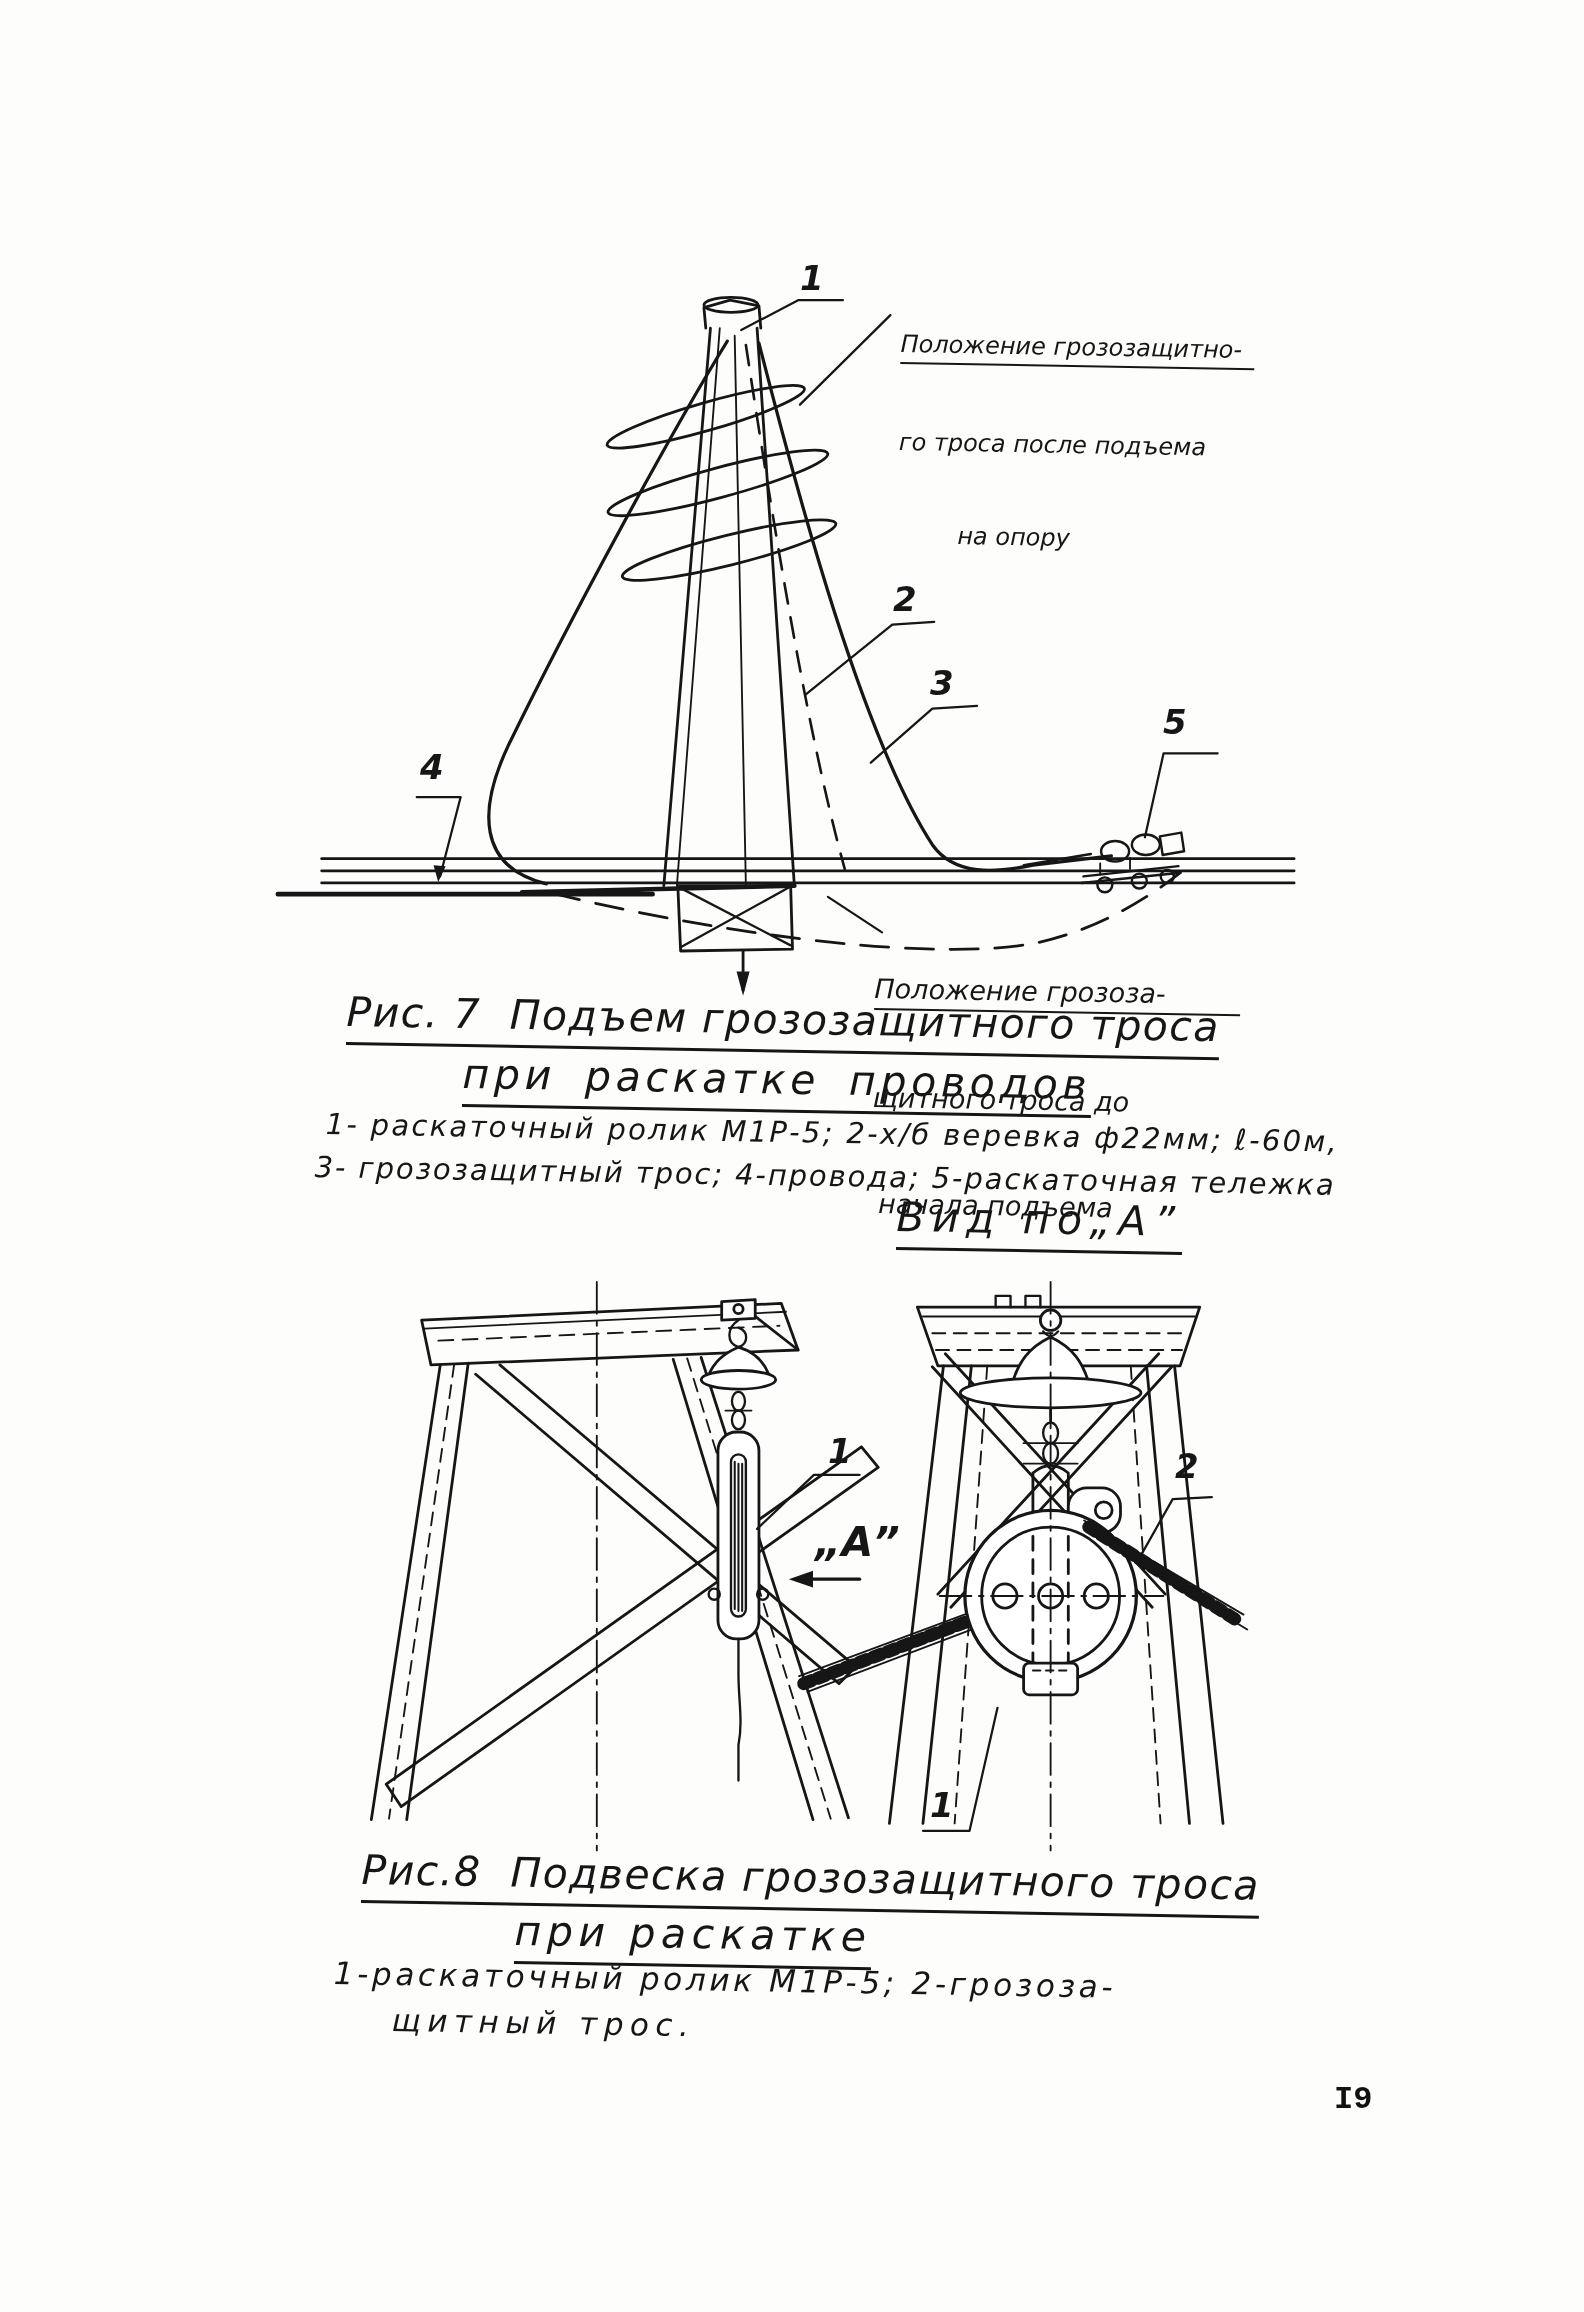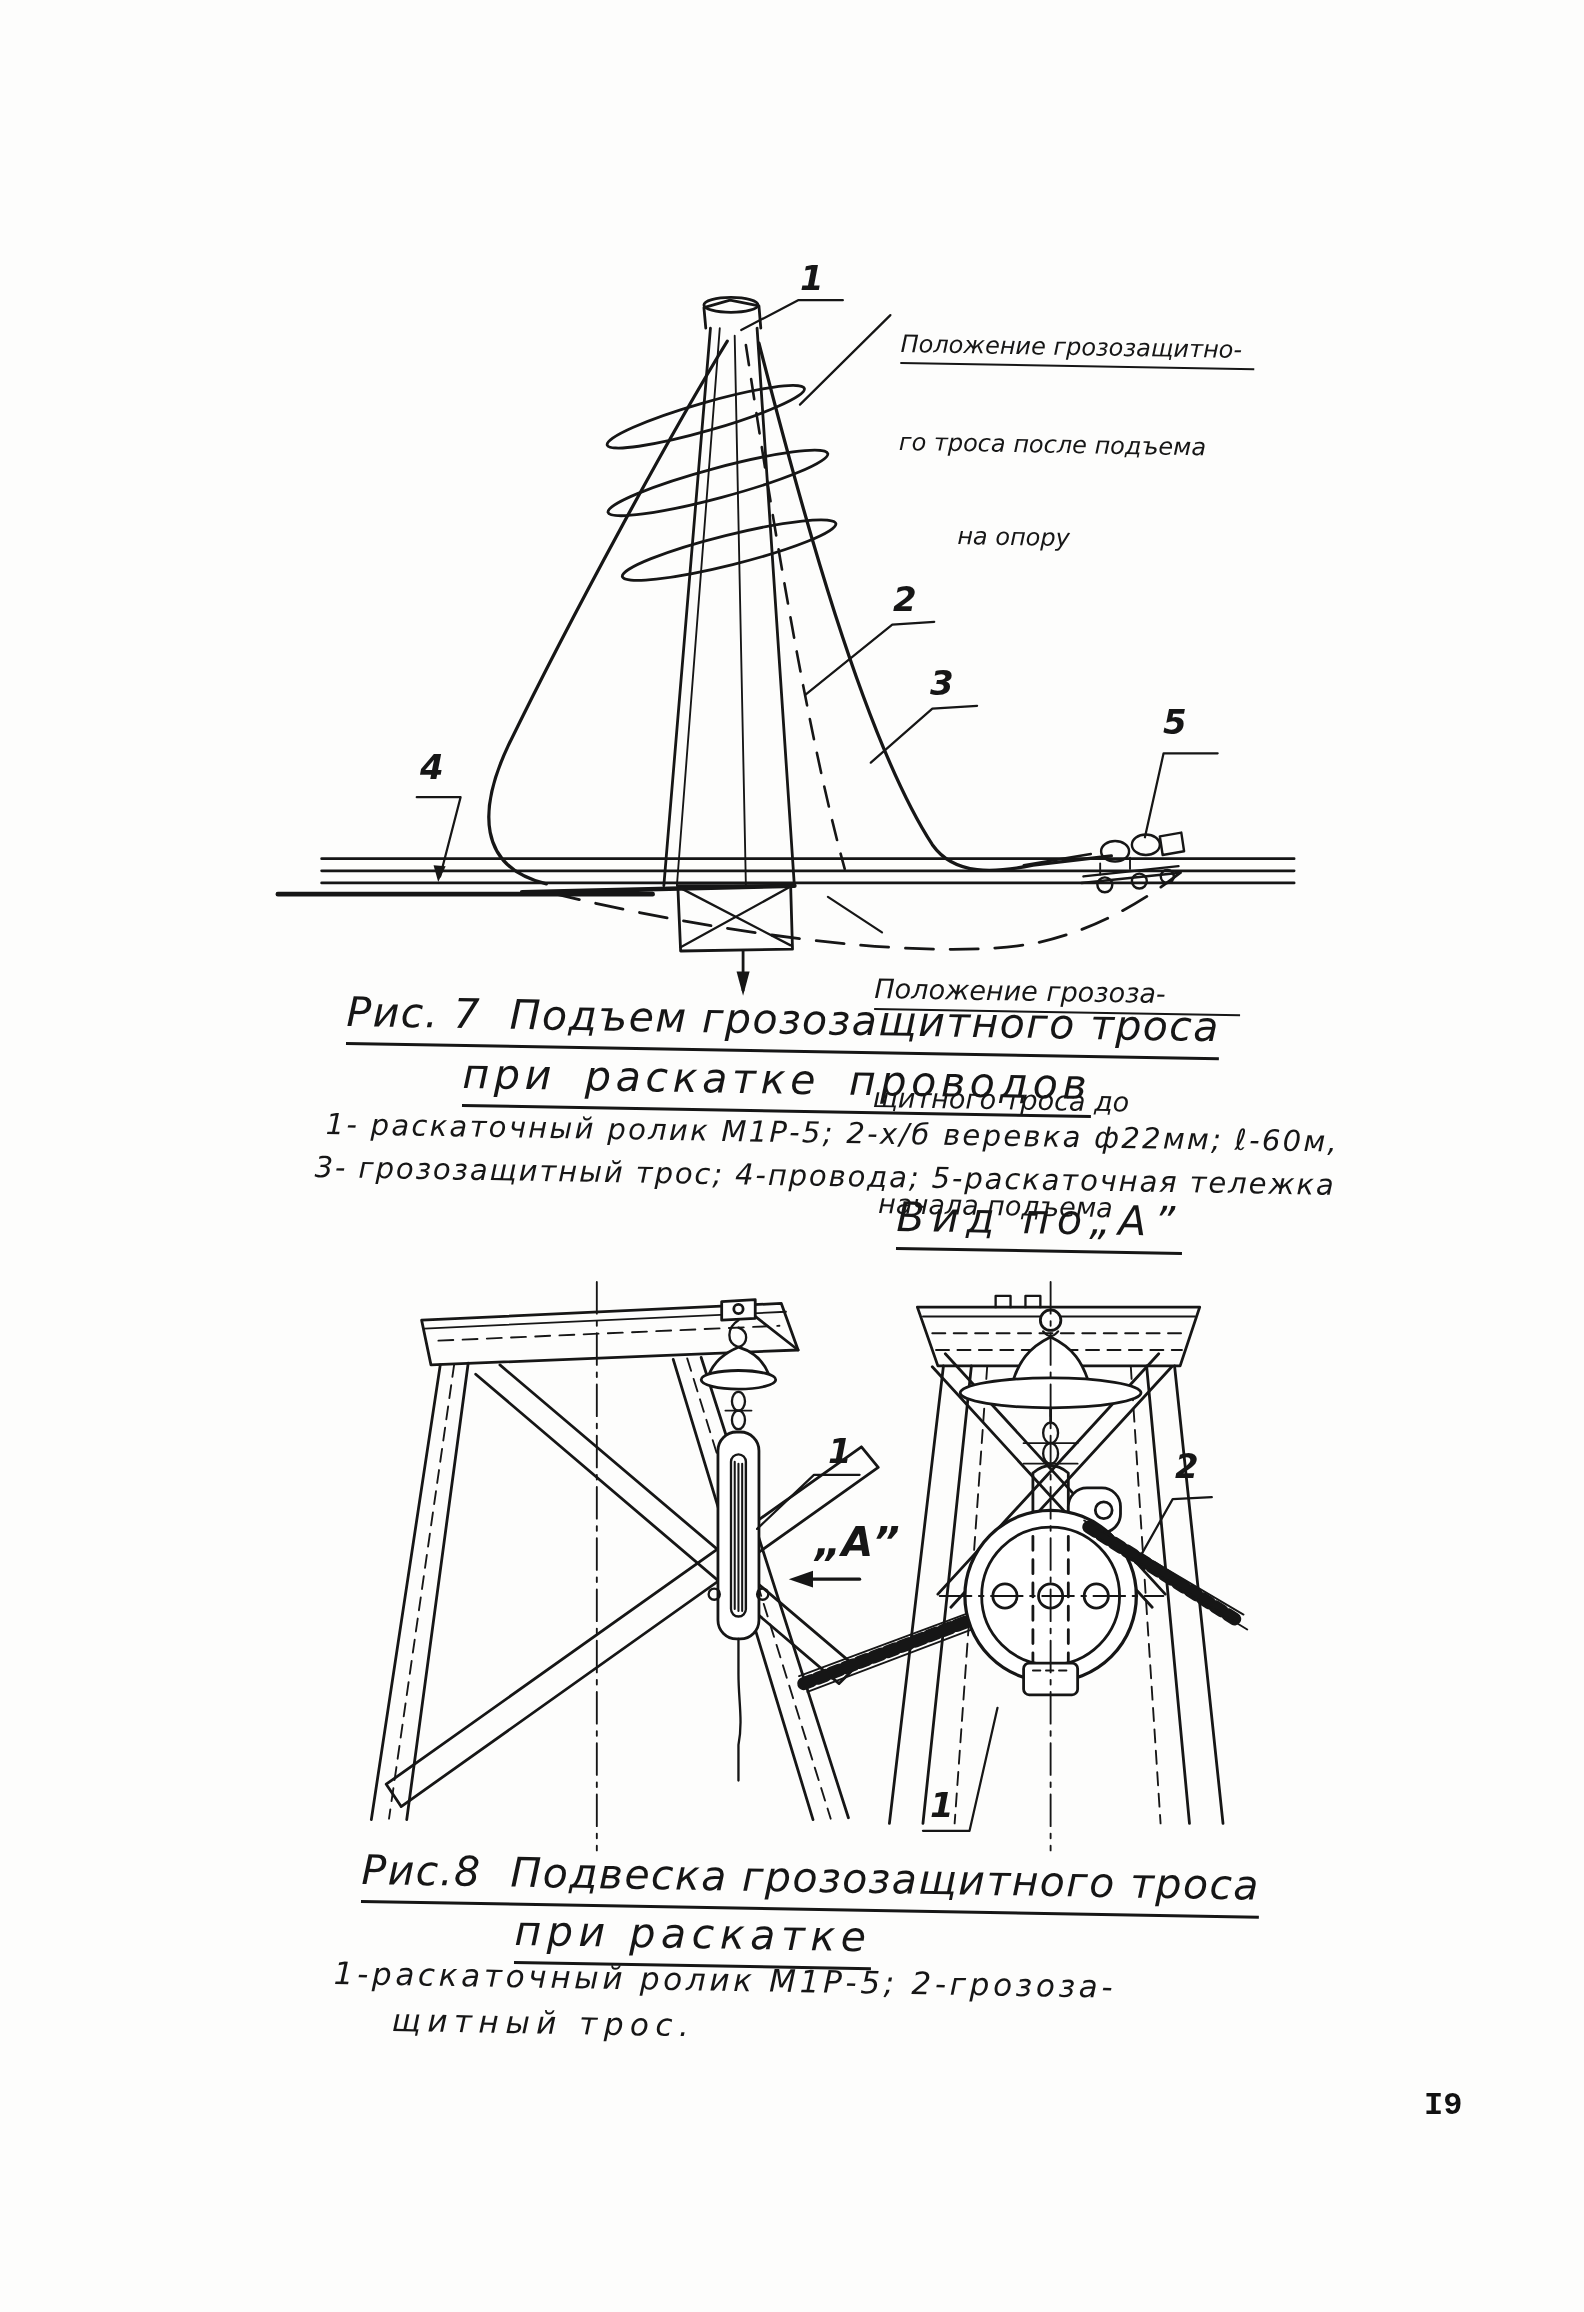--- a/index.html
+++ b/index.html
@@ -205,16 +205,16 @@
 <div class="hw" style="left:815px;top:1516px;font-size:41px;font-weight:bold;">„А”</div>
 <div class="hw callout" style="left:1175px;top:1445px;">2</div>
 <div class="hw callout" style="left:930px;top:1784px;">1</div>
 
 <div class="hw cap ul tilt" style="left:362px;top:1844px;">Рис.8  Подвеска грозозащитного троса</div>
 <div class="hw cap ul tilt" style="left:515px;top:1905px;letter-spacing:5.6px;">при раскатке</div>
 
 <div class="hw tilt" style="left:334px;top:1954px;font-size:31px;letter-spacing:3.7px;">1-раскаточный ролик М1Р-5; 2-грозоза-</div>
 <div class="hw tilt" style="left:392px;top:2001px;font-size:31px;letter-spacing:6.5px;">щитный трос.</div>
 
-<div class="pageno" style="left:1424px;top:2081px;margin-top:6px;">I9</div>
+<div class="pageno" style="left:1334px;top:2081px;">I9</div>
 
 </div>
 
 
 </body></html>

